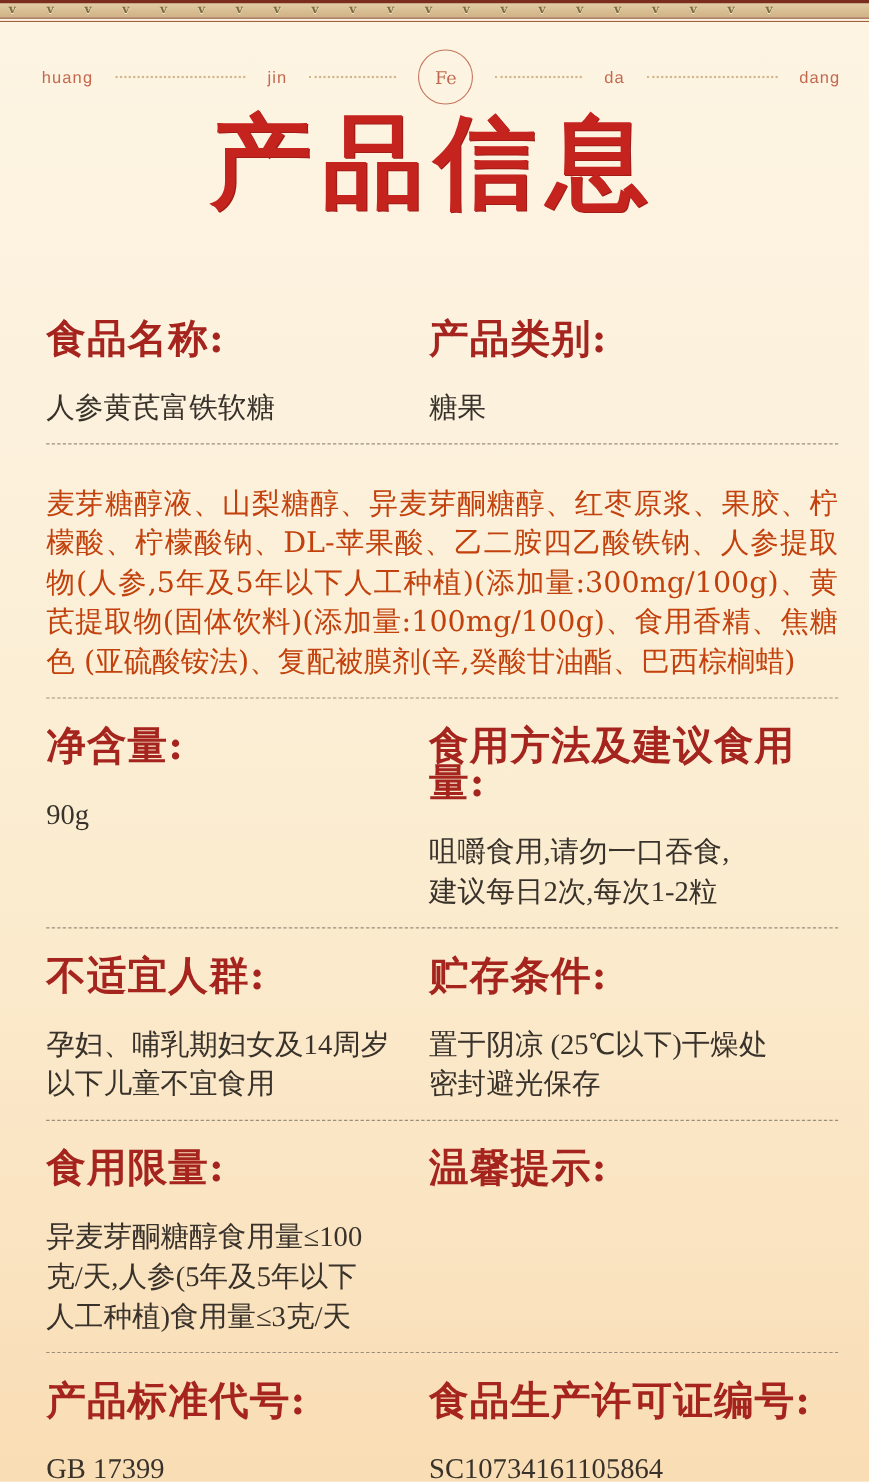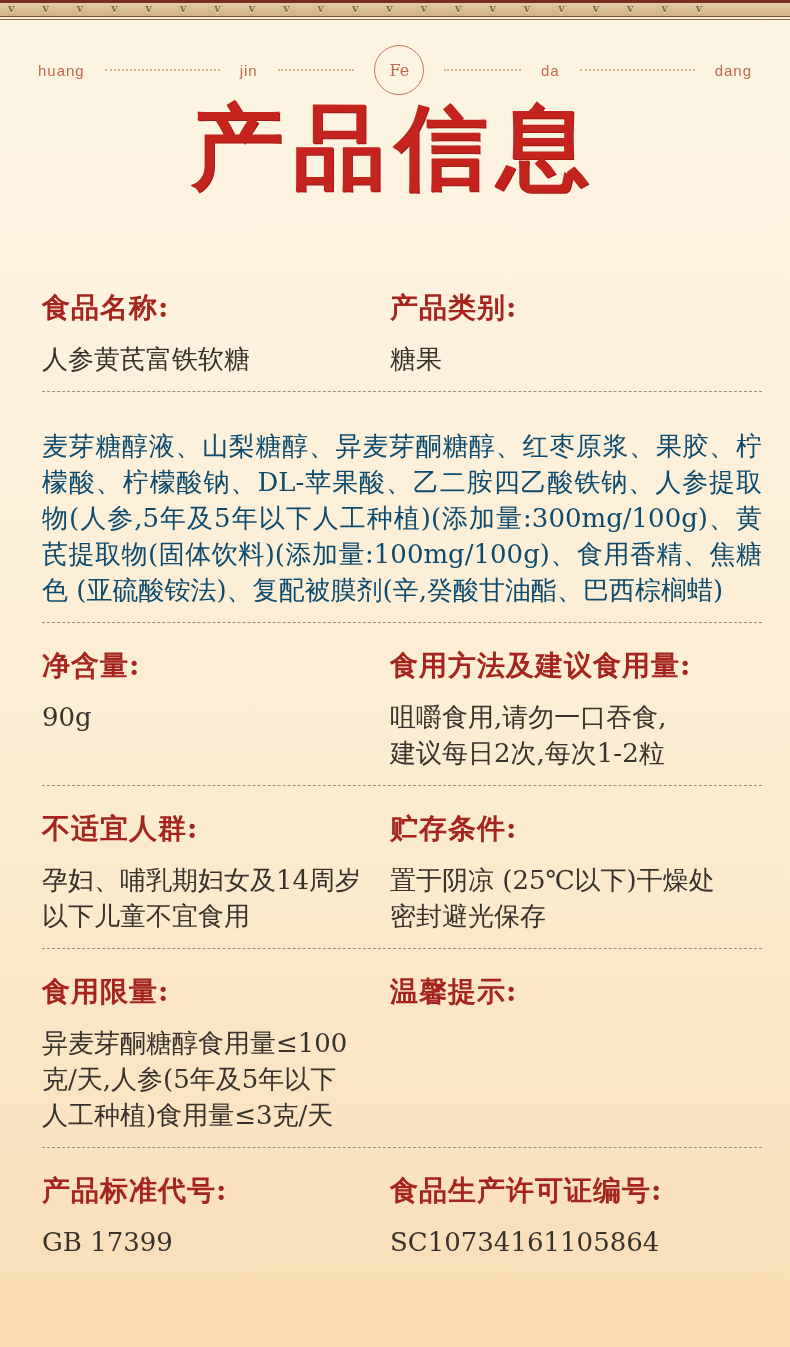--- a/index.html
+++ b/index.html
@@ -15,21 +15,21 @@
     background:linear-gradient(180deg,#e2cda6 0%,#d8bd92 55%,#cfb184 100%);
     border-top:3px solid #7b2d1d;border-bottom:1px solid #8a4a33;
     font-size:11px;font-weight:bold;color:#7d6c42;
     letter-spacing:28px;padding-left:8px;
     text-shadow:0 1px 0 #f3e7c6;
   }
   .band-line{height:1px;background:#a2613e;margin-top:2px;}
   
   .pin-header{
     display:flex;align-items:center;justify-content:flex-end;
-    margin:24px 38px 0 38px;height:52px;
+    margin:24px 26px 0 38px;height:52px;
   }
   .pin-word{
     font-family:"Liberation Sans","DejaVu Sans",sans-serif;
     font-size:15px;color:#c4684f;letter-spacing:1px;
   }
   .pin-dots{
     flex:1;border-top:2px dotted #d2b78d;margin:0 20px;height:0;
   }
   .pin-dots.wide{flex:1.5;}
   .fe-badge{
@@ -49,30 +49,30 @@
     margin:92px 28px 0 42px;width:720px;
   }
   .row{
     padding:26px 0 14px 0;
     border-bottom:1px dashed #9b8f7c;
   }
   .row.first{padding-top:0;}
   .row.last{border-bottom:none;}
   .row-grid{display:grid;grid-template-columns:348px 1fr;}
   .field-label{
-    color:#a5241e;font-weight:bold;font-size:28px;line-height:34px;
+    color:#a5241e;font-weight:bold;font-size:36px;line-height:34px;
     letter-spacing:1px;
   }
   .field-value{
-    font-size:26px;line-height:36px;margin-top:16px;
-    white-space:pre-line;color:#38322b;
+    font-size:26px;line-height:36px;margin-top:28px;
+    white-space:pre-line;color:#38322b;font-family:Liberation Serif, serif;
   }
   .ingredients-text{
     font-size:26px;line-height:36px;margin-top:10px;
-    text-align:justify;color:#0c4a6e;
+    text-align:justify;color:#c2410c;
   }
 </style>
 </head>
 <body>
 
 <div class="band">vvvvvvvvvvvvvvvvvvvvv</div>
 <div class="band-line"></div>
 
 <div class="pin-header">
   <span class="pin-word">huang</span>

